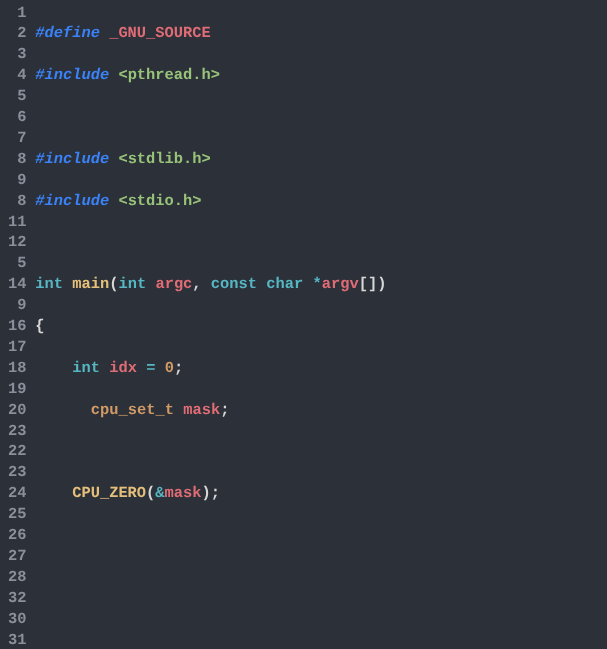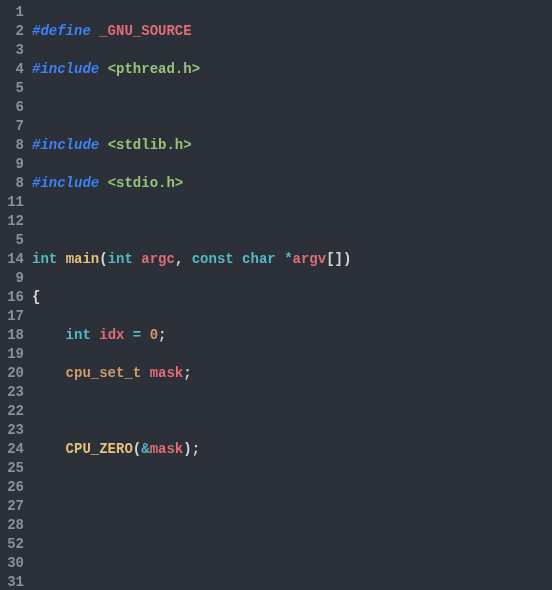--- a/index.html
+++ b/index.html
@@ -29,21 +29,21 @@
   .code {
     flex: 1;
     white-space: pre;
     padding-left: 2px;
   }
   .ln { height: 19px; }
   .cl { height: 19px; }
   .tk-preproc { color: #3b82f6; font-style: italic; }
   .tk-string { color: #98c379; }
   .tk-keyword { color: #56b6c2; }
-  .tk-type { color: #d19a66; }
+  .tk-type { color: #d19a66; margin-left: 17px; }
   .tk-func { color: #e5c07b; }
   .tk-ident { color: #e06c75; }
   .tk-num { color: #d19a66; }
   .tk-punct { color: #d6d6d6; }
   .tk-op { color: #56b6c2; }
 </style>
 </head>
 <body>
 
 <div class="editor">
@@ -69,21 +69,21 @@
     <div class="ln">19</div>
     <div class="ln">20</div>
     <div class="ln">23</div>
     <div class="ln">22</div>
     <div class="ln">23</div>
     <div class="ln">24</div>
     <div class="ln">25</div>
     <div class="ln">26</div>
     <div class="ln">27</div>
     <div class="ln">28</div>
-    <div class="ln">52</div>
+    <div class="ln">32</div>
     <div class="ln">30</div>
     <div class="ln">31</div>
   </div>
 
   <div class="code">
 <div class="cl"><span class="tk-preproc">#define</span> <span class="tk-ident">_GNU_SOURCE</span></div>
 <div class="cl"><span class="tk-preproc">#include</span> <span class="tk-string">&lt;pthread.h&gt;</span></div>
 <div class="cl"> </div>
 <div class="cl"><span class="tk-preproc">#include</span> <span class="tk-string">&lt;stdlib.h&gt;</span></div>
 <div class="cl"><span class="tk-preproc">#include</span> <span class="tk-string">&lt;stdio.h&gt;</span></div>

